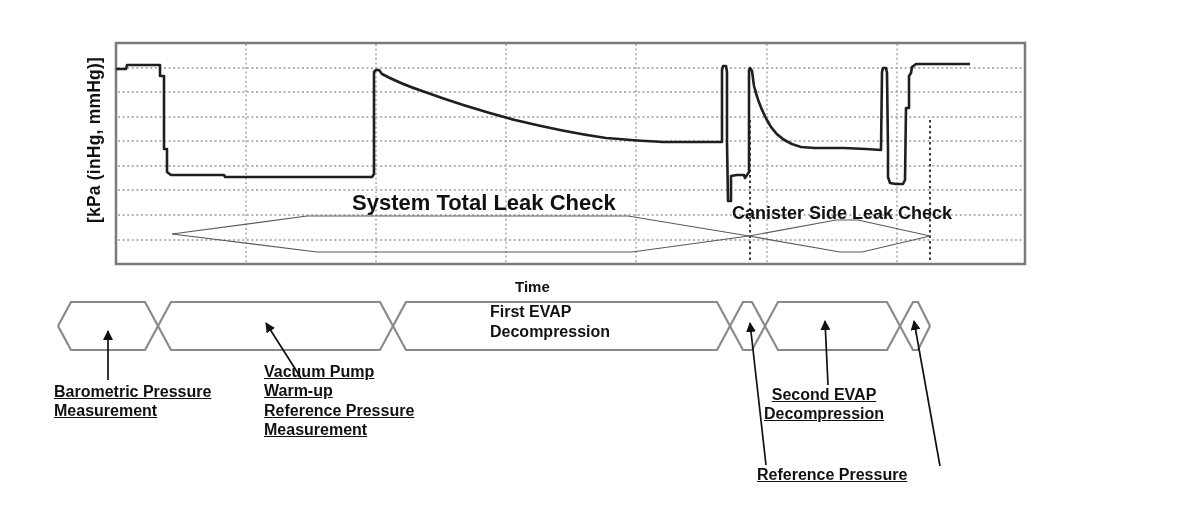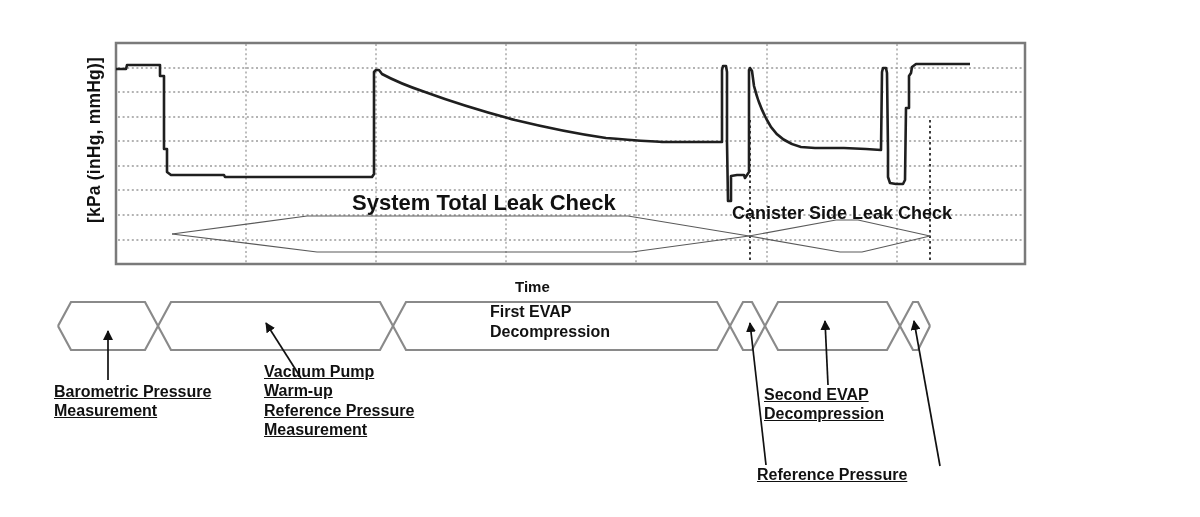--- a/index.html
+++ b/index.html
@@ -8,21 +8,21 @@
   .fig{position:absolute;left:0;top:0;width:1200px;height:517px;}
   .lbl{position:absolute;font-weight:bold;white-space:nowrap;color:#111;}
   .ylabel{left:94px;top:140px;transform:translate(-50%,-50%) rotate(-90deg);font-size:17.5px;letter-spacing:.2px;}
   .ann1{left:352px;top:190px;font-size:22px;}
   .ann2{left:732px;top:203px;font-size:18px;}
   .time{left:515px;top:278px;font-size:15px;}
   .hexlbl{left:490px;top:302px;font-size:16px;line-height:20px;}
   .callout{font-size:16px;line-height:19.4px;text-decoration:underline;}
   .co-a{left:54px;top:382px;}
   .co-b{left:264px;top:362px;}
-  .co-c{left:764px;top:385px;}
+  .co-c{left:764px;top:385px;text-align:center;}
   .co-d{left:757px;top:465px;}
   .gridline{stroke:#9a9a9a;stroke-width:1.3;stroke-dasharray:2 2.6;}
   .frame{fill:#ffffff;stroke:#7a7a7a;stroke-width:2.5;}
   .trace{fill:none;stroke:#1f1f1f;stroke-width:2.6;stroke-linejoin:round;}
   .lens{fill:none;stroke:#5a5a5a;stroke-width:1.2;}
   .boundary{fill:none;stroke:#3a3a3a;stroke-width:2;stroke-dasharray:2.5 3;}
   .hex{fill:none;stroke:#8a8a8a;stroke-width:2.2;}
   .arrow{fill:none;stroke:#111;stroke-width:1.7;}
 </style>
 </head>

